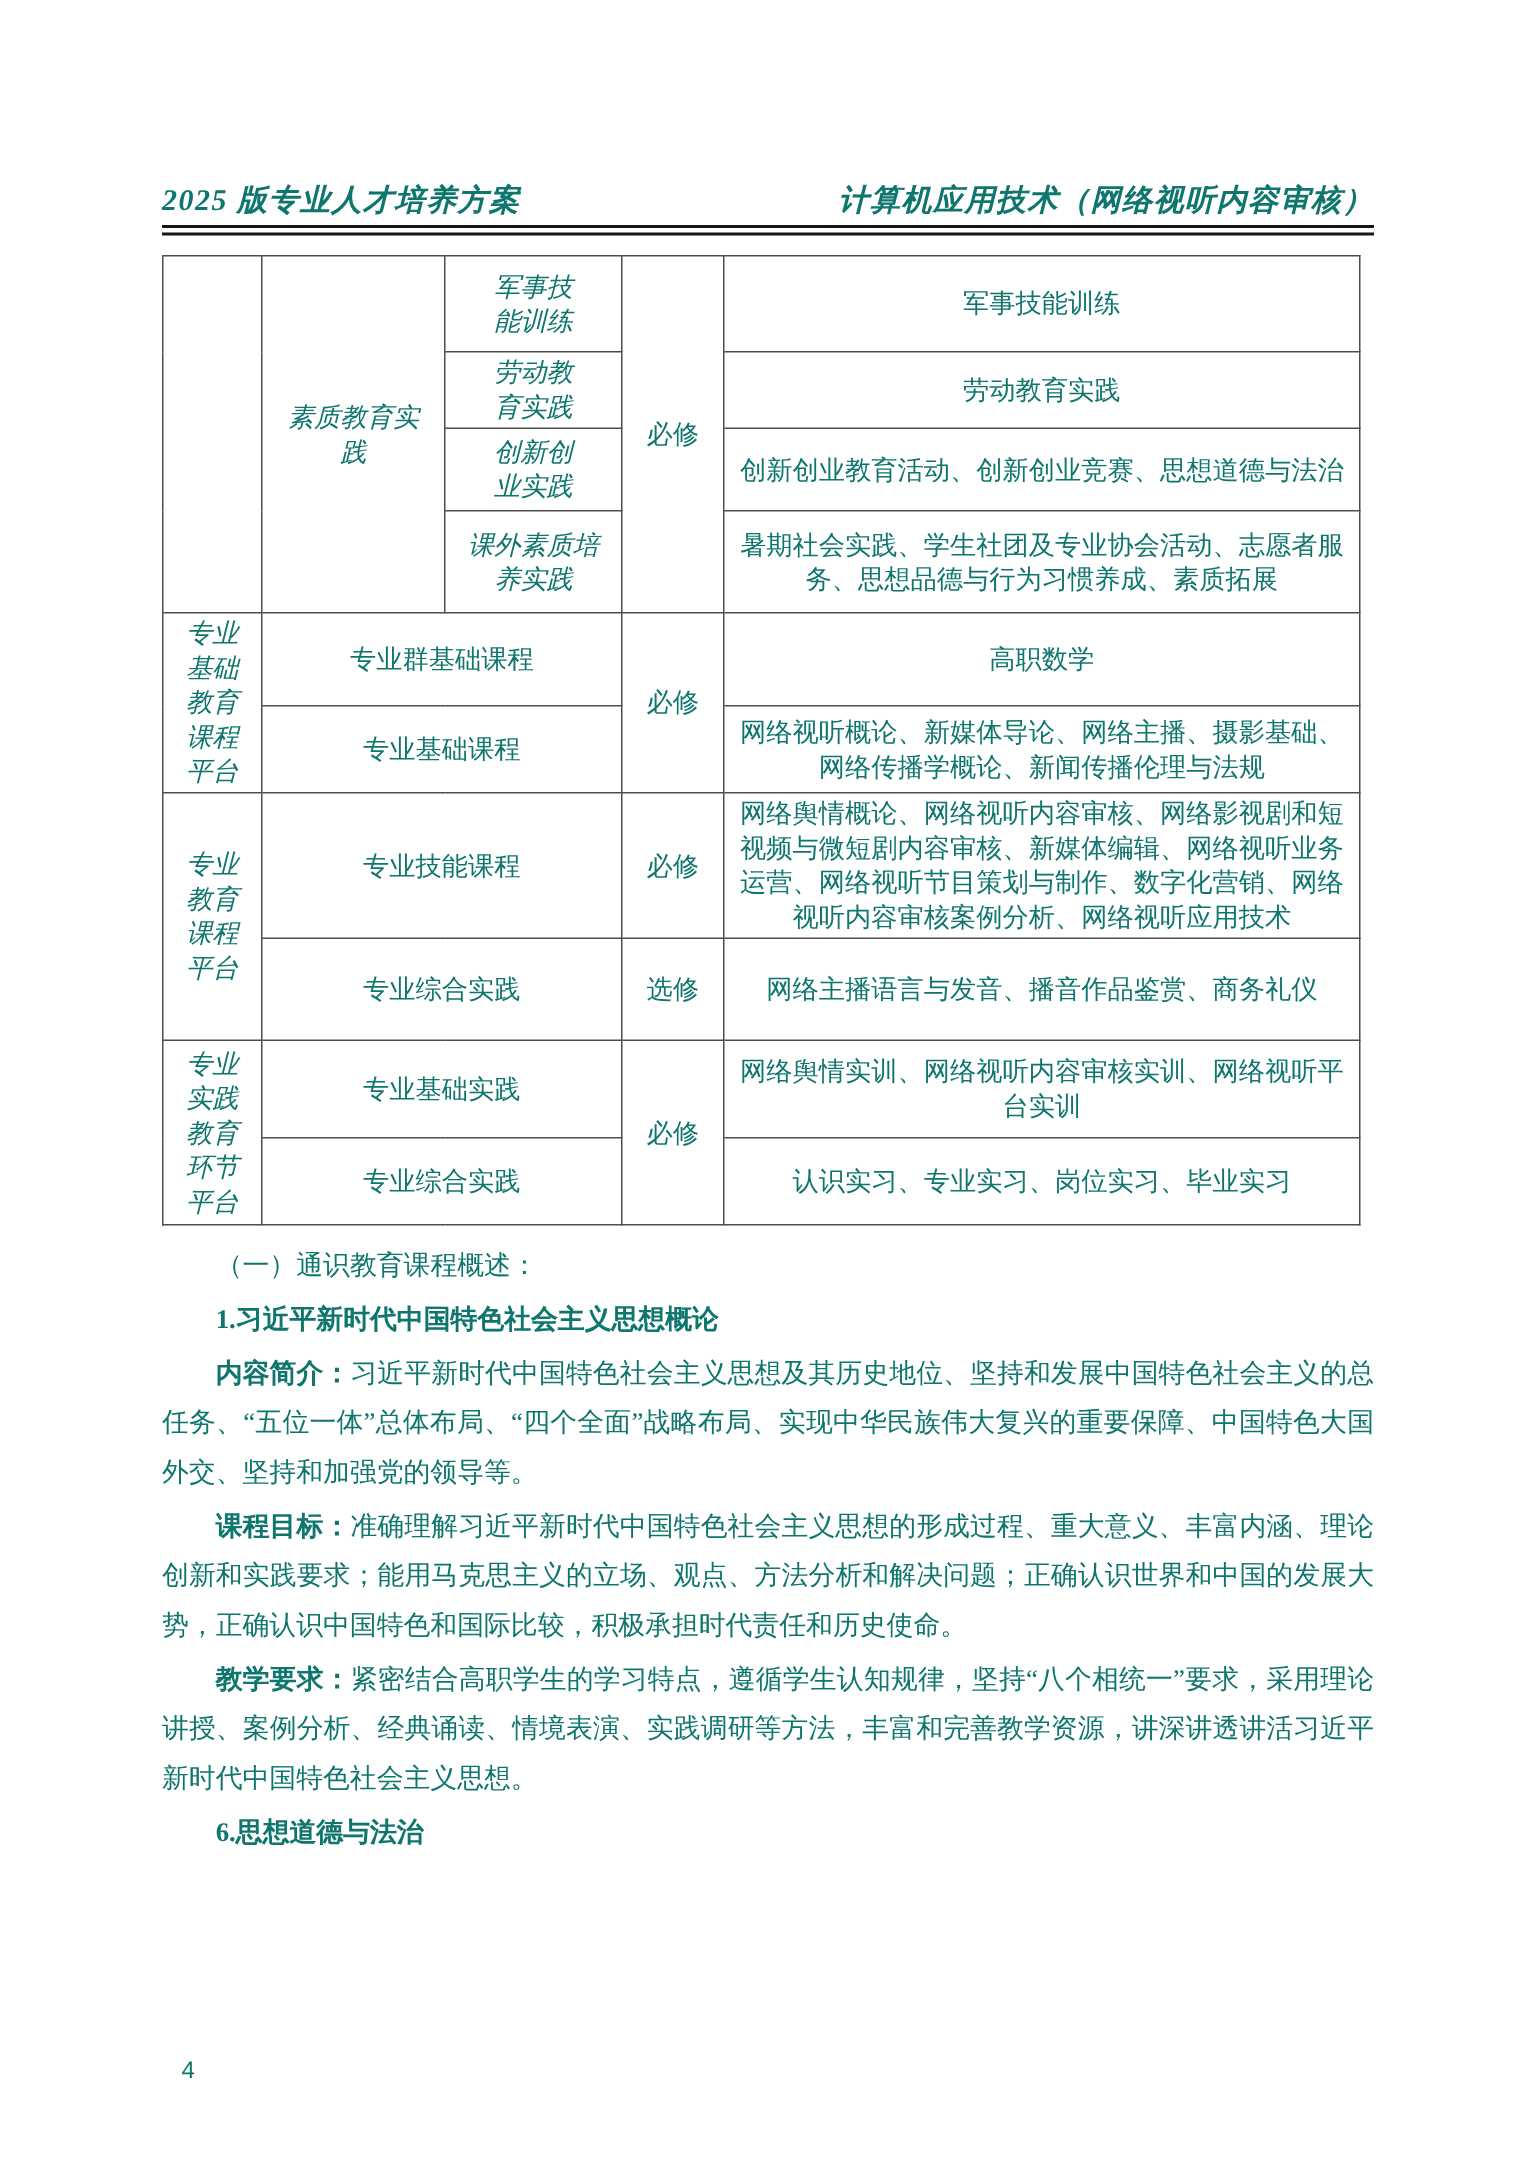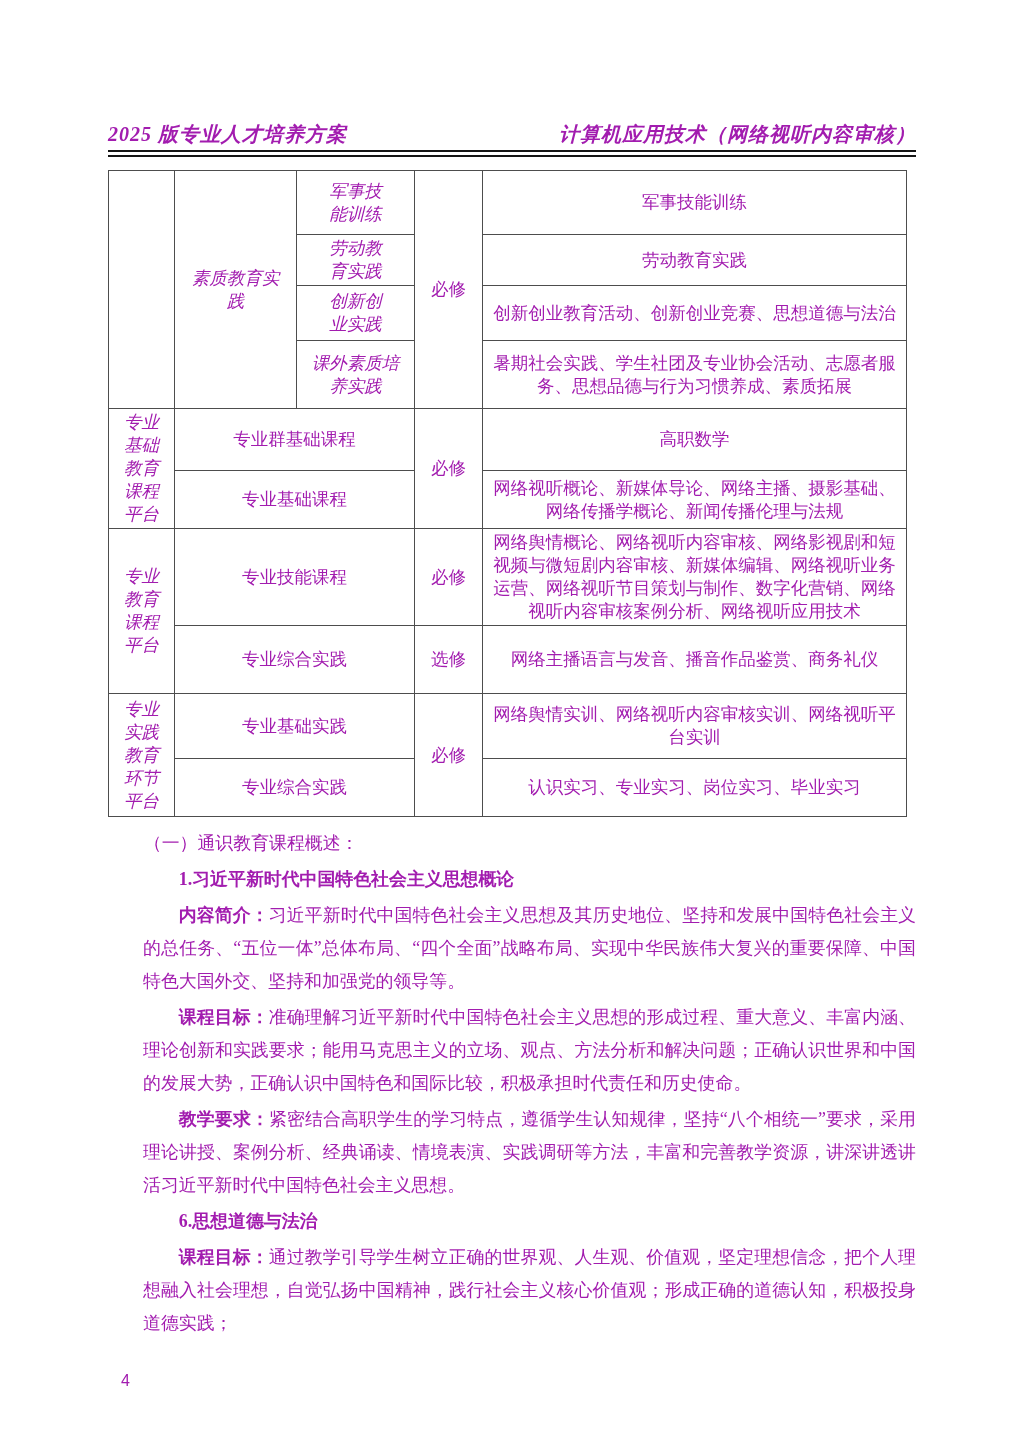--- a/index.html
+++ b/index.html
@@ -1,35 +1,35 @@
 <!DOCTYPE html>
 <html><head>
 <meta charset="utf-8">
 <style>
   html,body { margin:0; padding:0; background:#888; }
   .page {
     width:1024px; height:1448px; background:#ffffff; position:relative;
     box-sizing:border-box; padding:121px 108px 0 108px;
-    font-family:"Liberation Serif","DejaVu Serif",serif; color:#a21caf;
+    font-family:"Liberation Serif","DejaVu Serif",serif; color:#0f766e;
     margin:0 auto; overflow:hidden;
   }
   .hdr { display:flex; justify-content:space-between; align-items:baseline;
          font-style:italic; font-weight:bold; font-size:20px; line-height:26px;
          letter-spacing:1px; white-space:nowrap; }
   .rule { margin-top:3px; height:3px; border-top:2px solid #151515; border-bottom:2px solid #151515; }
   table.cur { border-collapse:collapse; table-layout:fixed; width:798px;
               margin-top:13px; font-size:17.5px; }
   table.cur td { border:1px solid #4d4d4d; text-align:center; vertical-align:middle;
                  padding:2px 6px; line-height:23px; overflow:hidden; }
   td.pre { white-space:pre-line;font-style:italic; }
   td.plat { line-height:24px; padding:2px 2px; }
   td.content { text-align:justify; padding:2px 8px;margin-left:39px; }
   .bodytext { margin-top:10px; font-size:17.9px; line-height:33px; text-align:justify; }
   .bodytext p { margin:0; text-indent:2em; }
-  .bodytext p + p { margin-top:3px;margin-left:35px; }
+  .bodytext p + p { margin-top:3px; }
   .bold { font-weight:bold; }
   .pageno { position:absolute; left:121px; top:1372px; font-size:16px;
             font-family:"Liberation Sans","DejaVu Sans",sans-serif; }
 </style>
 </head>
 <body>
 
 <div class="page">
 
   <div class="hdr">
@@ -119,18 +119,17 @@
     </tbody>
   </table>
 
   <div class="bodytext">
     <p>（一）通识教育课程概述：</p>
     <p class="bold">1.习近平新时代中国特色社会主义思想概论</p>
     <p><span class="bold">内容简介：</span><span>习近平新时代中国特色社会主义思想及其历史地位、坚持和发展中国特色社会主义的总任务、“五位一体”总体布局、“四个全面”战略布局、实现中华民族伟大复兴的重要保障、中国特色大国外交、坚持和加强党的领导等。</span></p>
     <p><span class="bold">课程目标：</span><span>准确理解习近平新时代中国特色社会主义思想的形成过程、重大意义、丰富内涵、理论创新和实践要求；能用马克思主义的立场、观点、方法分析和解决问题；正确认识世界和中国的发展大势，正确认识中国特色和国际比较，积极承担时代责任和历史使命。</span></p>
     <p><span class="bold">教学要求：</span><span>紧密结合高职学生的学习特点，遵循学生认知规律，坚持“八个相统一”要求，采用理论讲授、案例分析、经典诵读、情境表演、实践调研等方法，丰富和完善教学资源，讲深讲透讲活习近平新时代中国特色社会主义思想。</span></p>
     <p class="bold">6.思想道德与法治</p>
-    <p><span class="bold">课程目标：</span><span>通过教学引导学生树立正确的世界观、人生观、价值观，坚定理想信念，把个人理想融入社会理想，自觉弘扬中国精神，践行社会主义核心价值观；形成正确的道德认知，积极投身道德实践；</span></p>
   </div>
 
   <div class="pageno">4</div>
 
 </div>
 
 </body></html>

